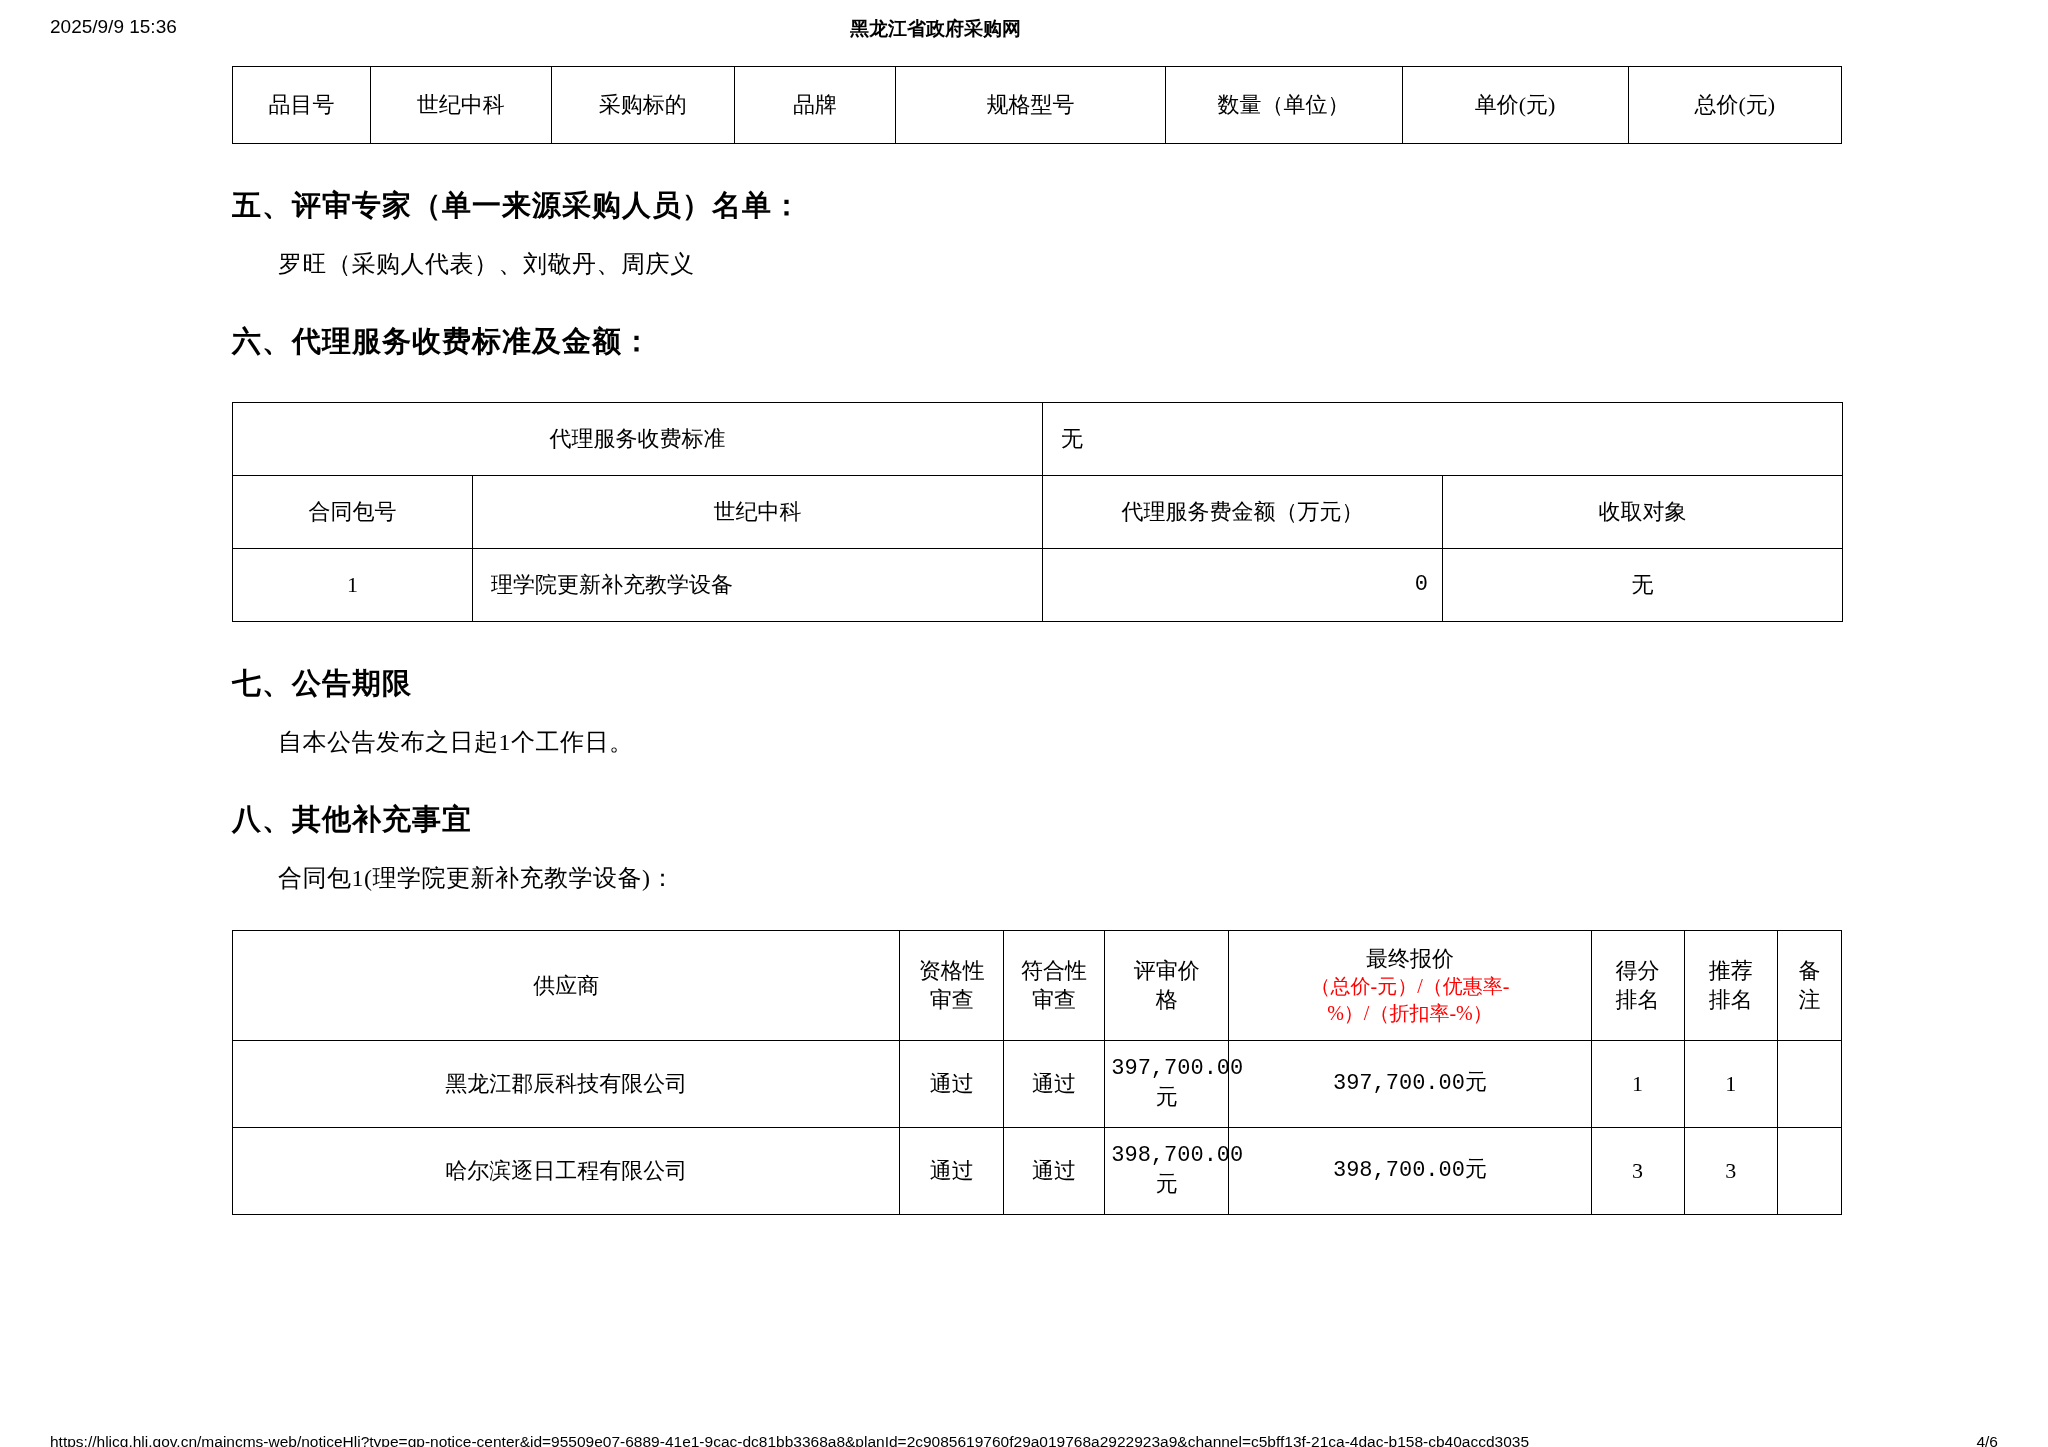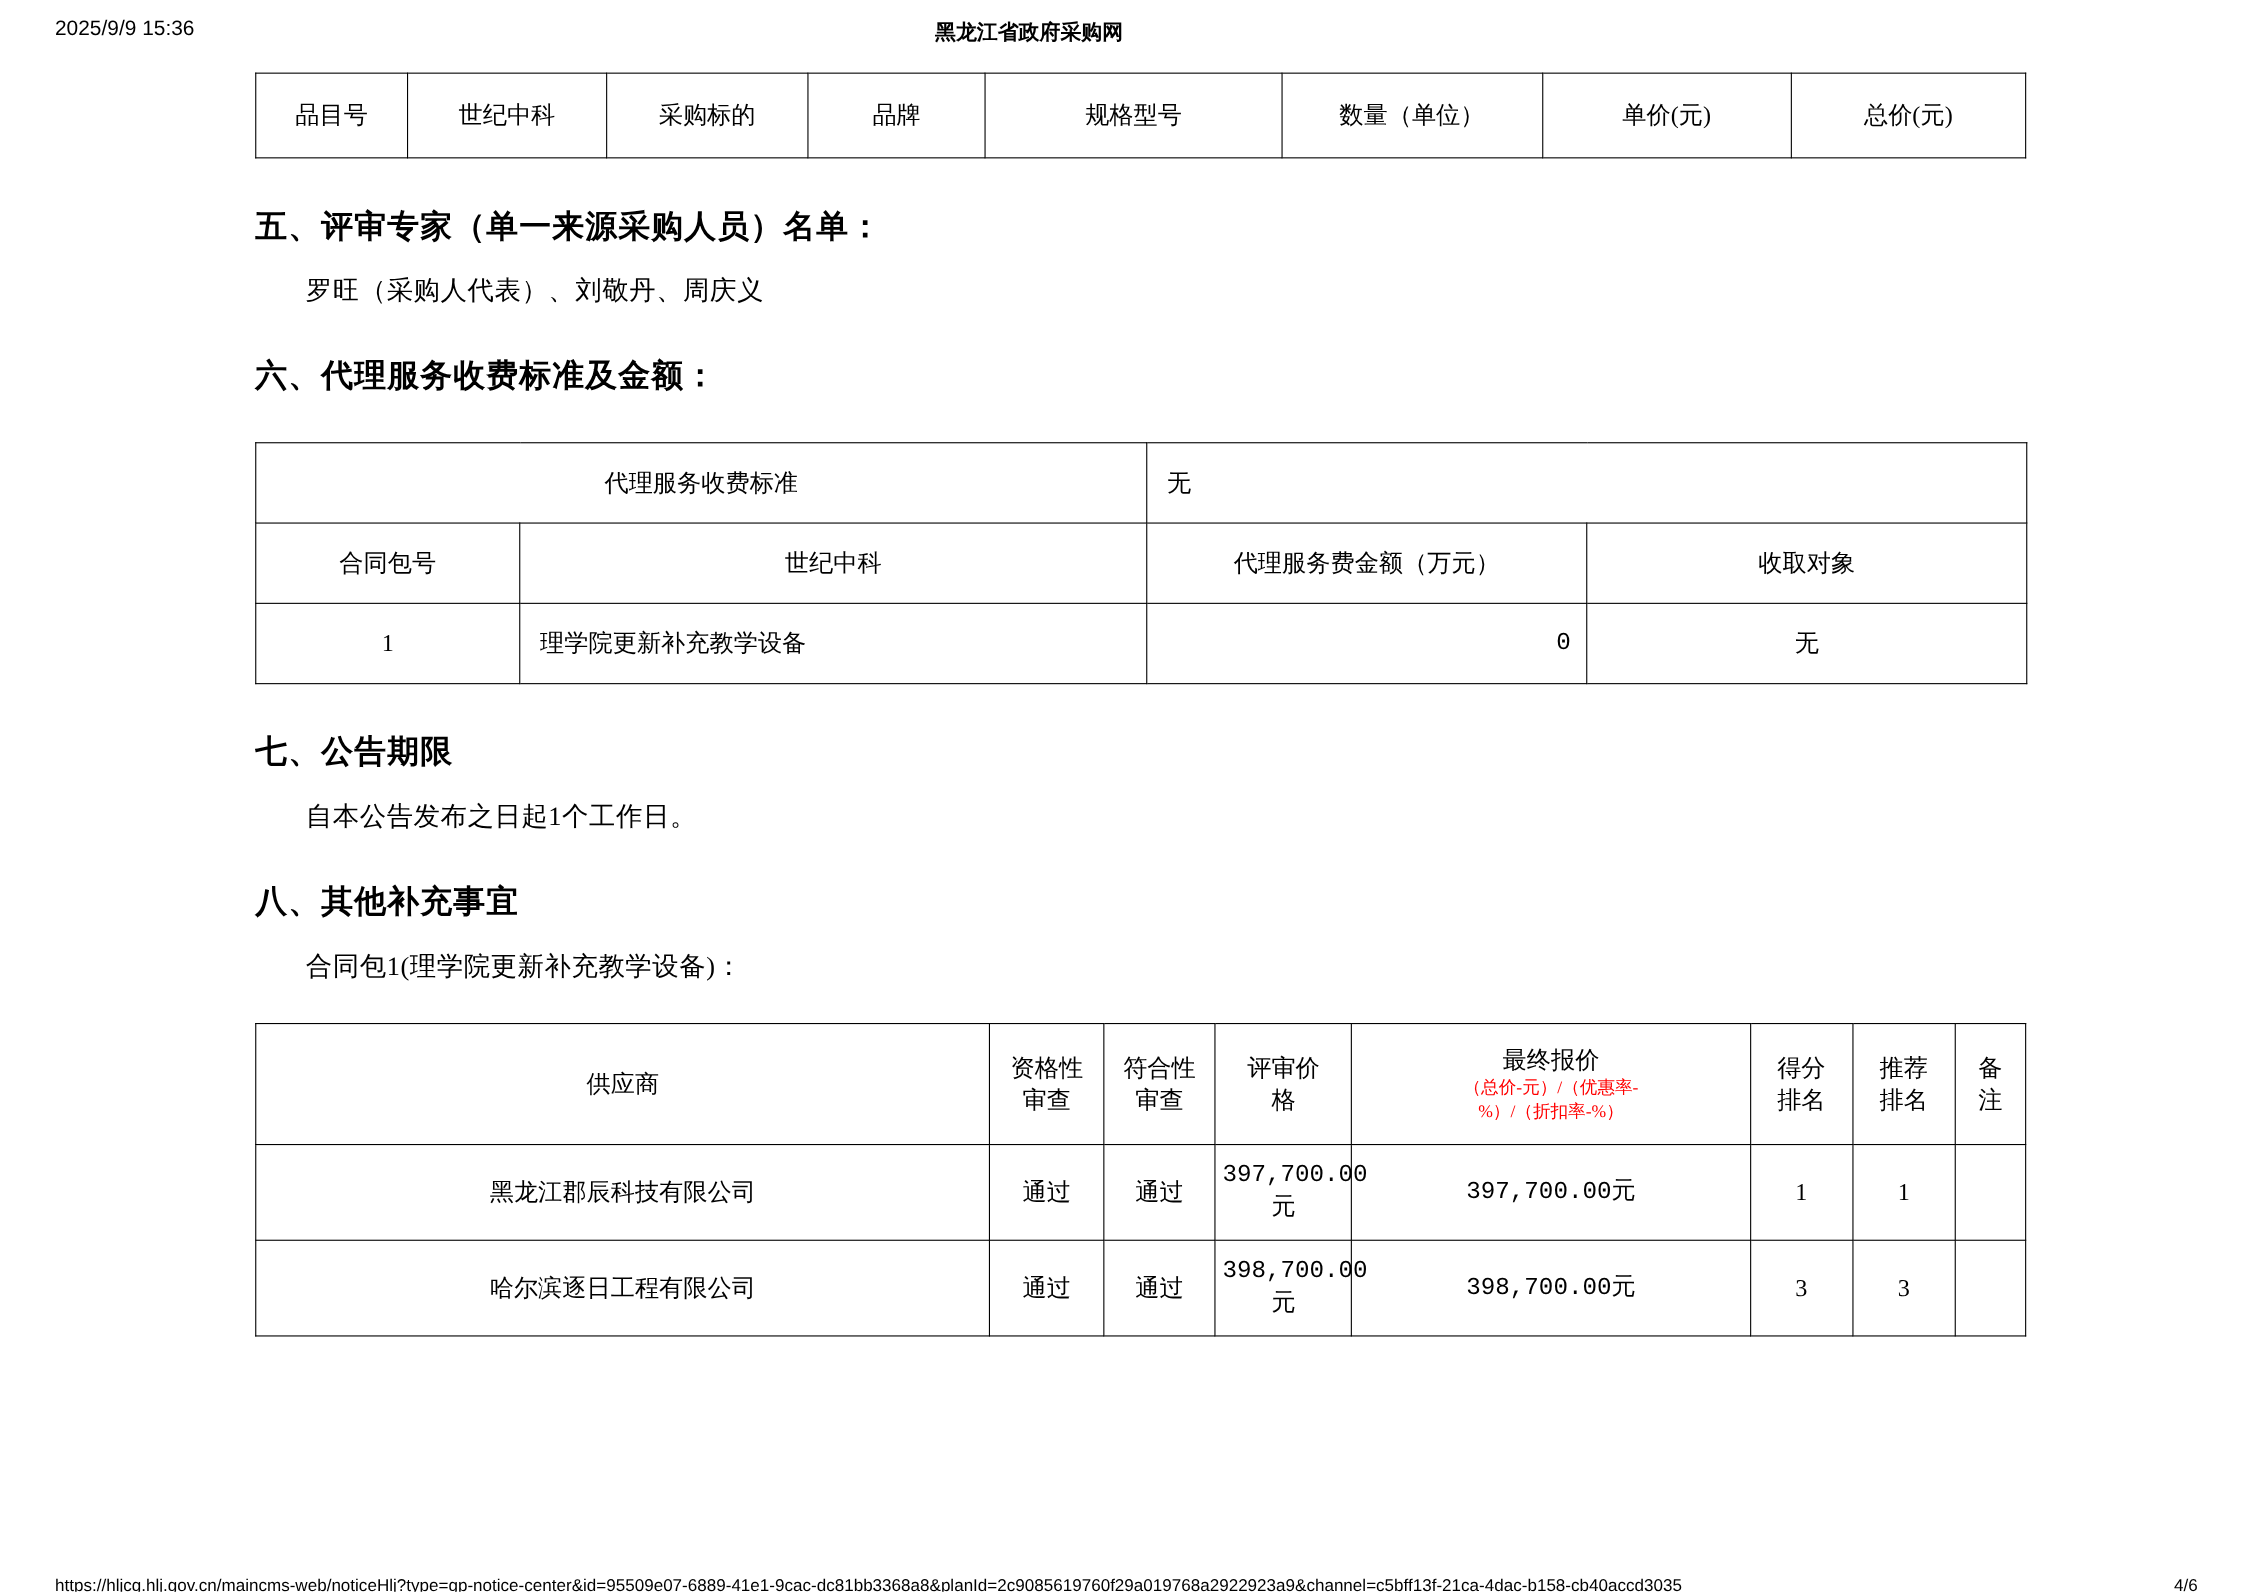--- a/index.html
+++ b/index.html
@@ -145,21 +145,21 @@
   }
   .supplier-table td {
     font-size: 22px;
     padding: 8px 4px;
   }
   .supplier-table .hd {
     height: 110px;
   }
   .supplier-table .red {
     color: #ff0000;
-    font-size: 16px;
+    font-size: 20px;
     line-height: 1.35;
   }
   .supplier-table .hdr-title {
     font-size: 22px;
     line-height: 1.35;
   }
   .supplier-table .vert {
     font-size: 22px;
     line-height: 1.3;
   }

